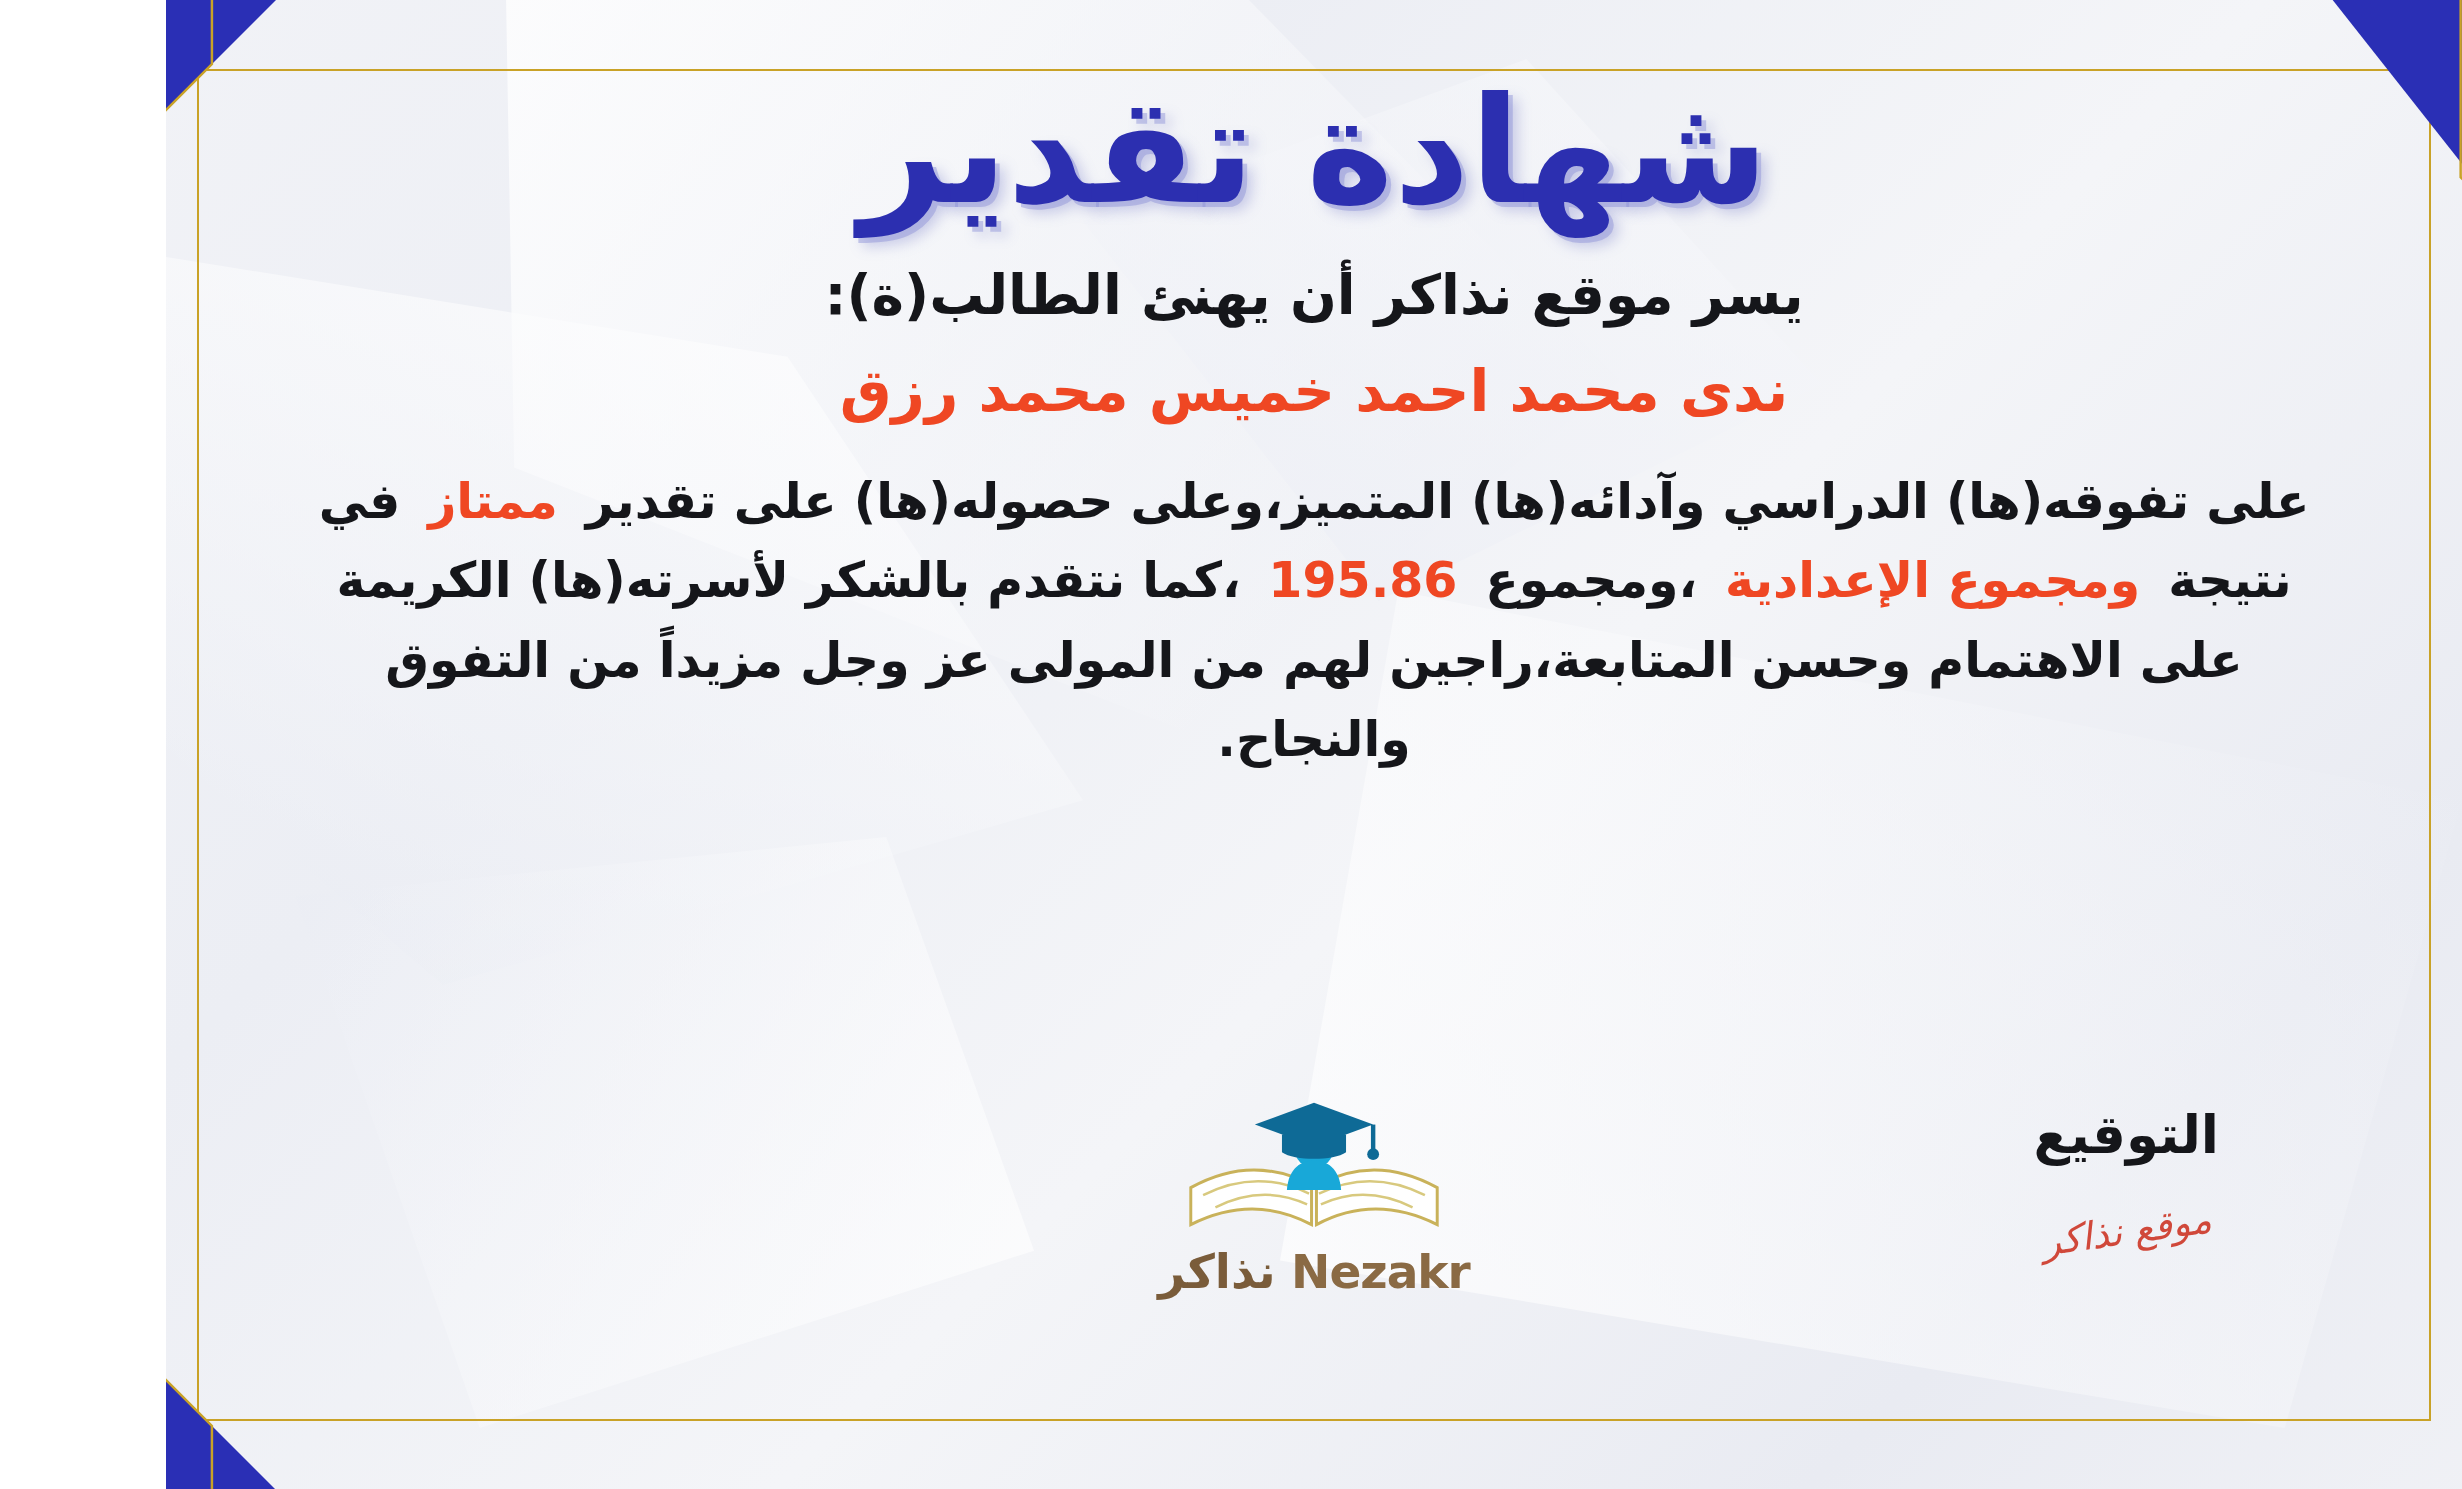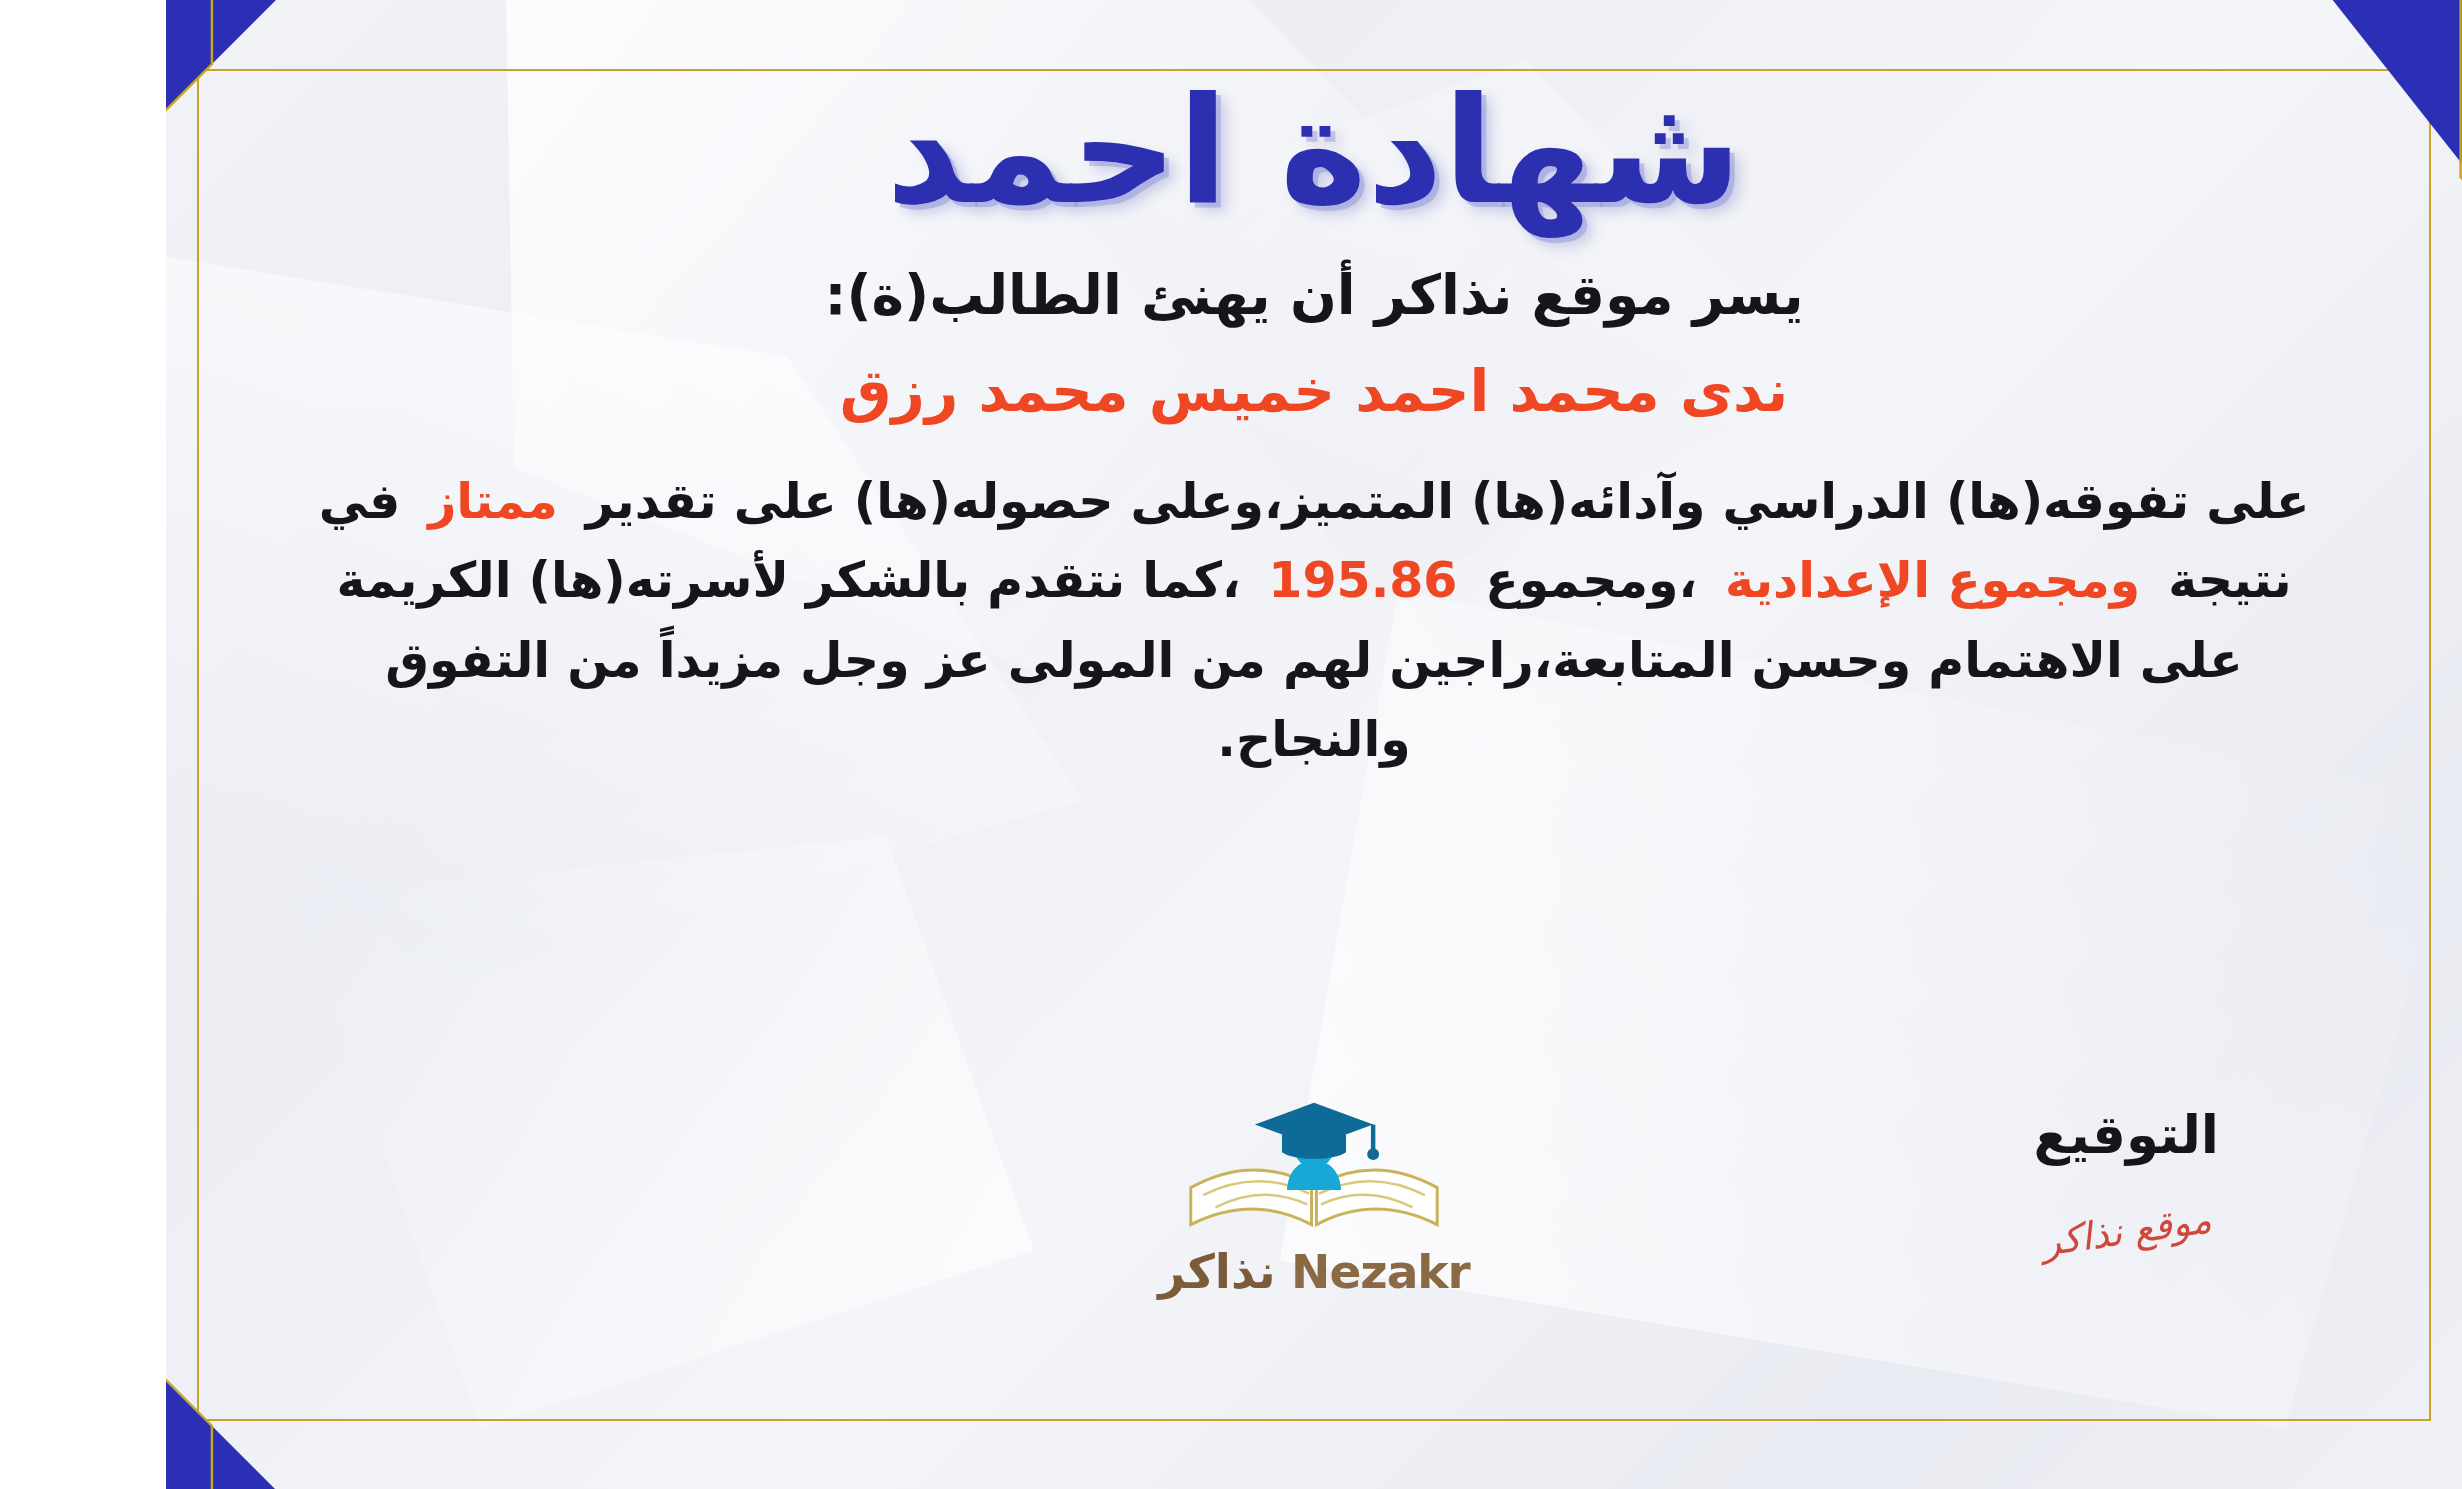--- a/index.html
+++ b/index.html
@@ -231,21 +231,21 @@
 
   <div class="corner br">
     <svg width="276" height="207" viewBox="0 0 560 420">
       <polygon points="560,420 560,60 260,420" fill="#2a2fb5" opacity="0.0"></polygon>
       <polyline points="560,330 430,330 430,420" fill="none" stroke="#c9a227" stroke-width="5"></polyline>
     </svg>
   </div>
 
   <div class="content">
 
-    <div class="title">شهادة احمد</div>
+    <div class="title">شهادة تقدير</div>
 
     <div class="body-block">
 
       <div class="line-congrats">يسر موقع نذاكر أن يهنئ الطالب(ة):</div>
 
       <div class="student-name">ندى محمد احمد خميس محمد رزق</div>
 
       <div class="paragraph">
         <span>على تفوقه(ها) الدراسي وآدائه(ها) المتميز،وعلى حصوله(ها) على تقدير</span>
         <span class="hl">ممتاز</span>

